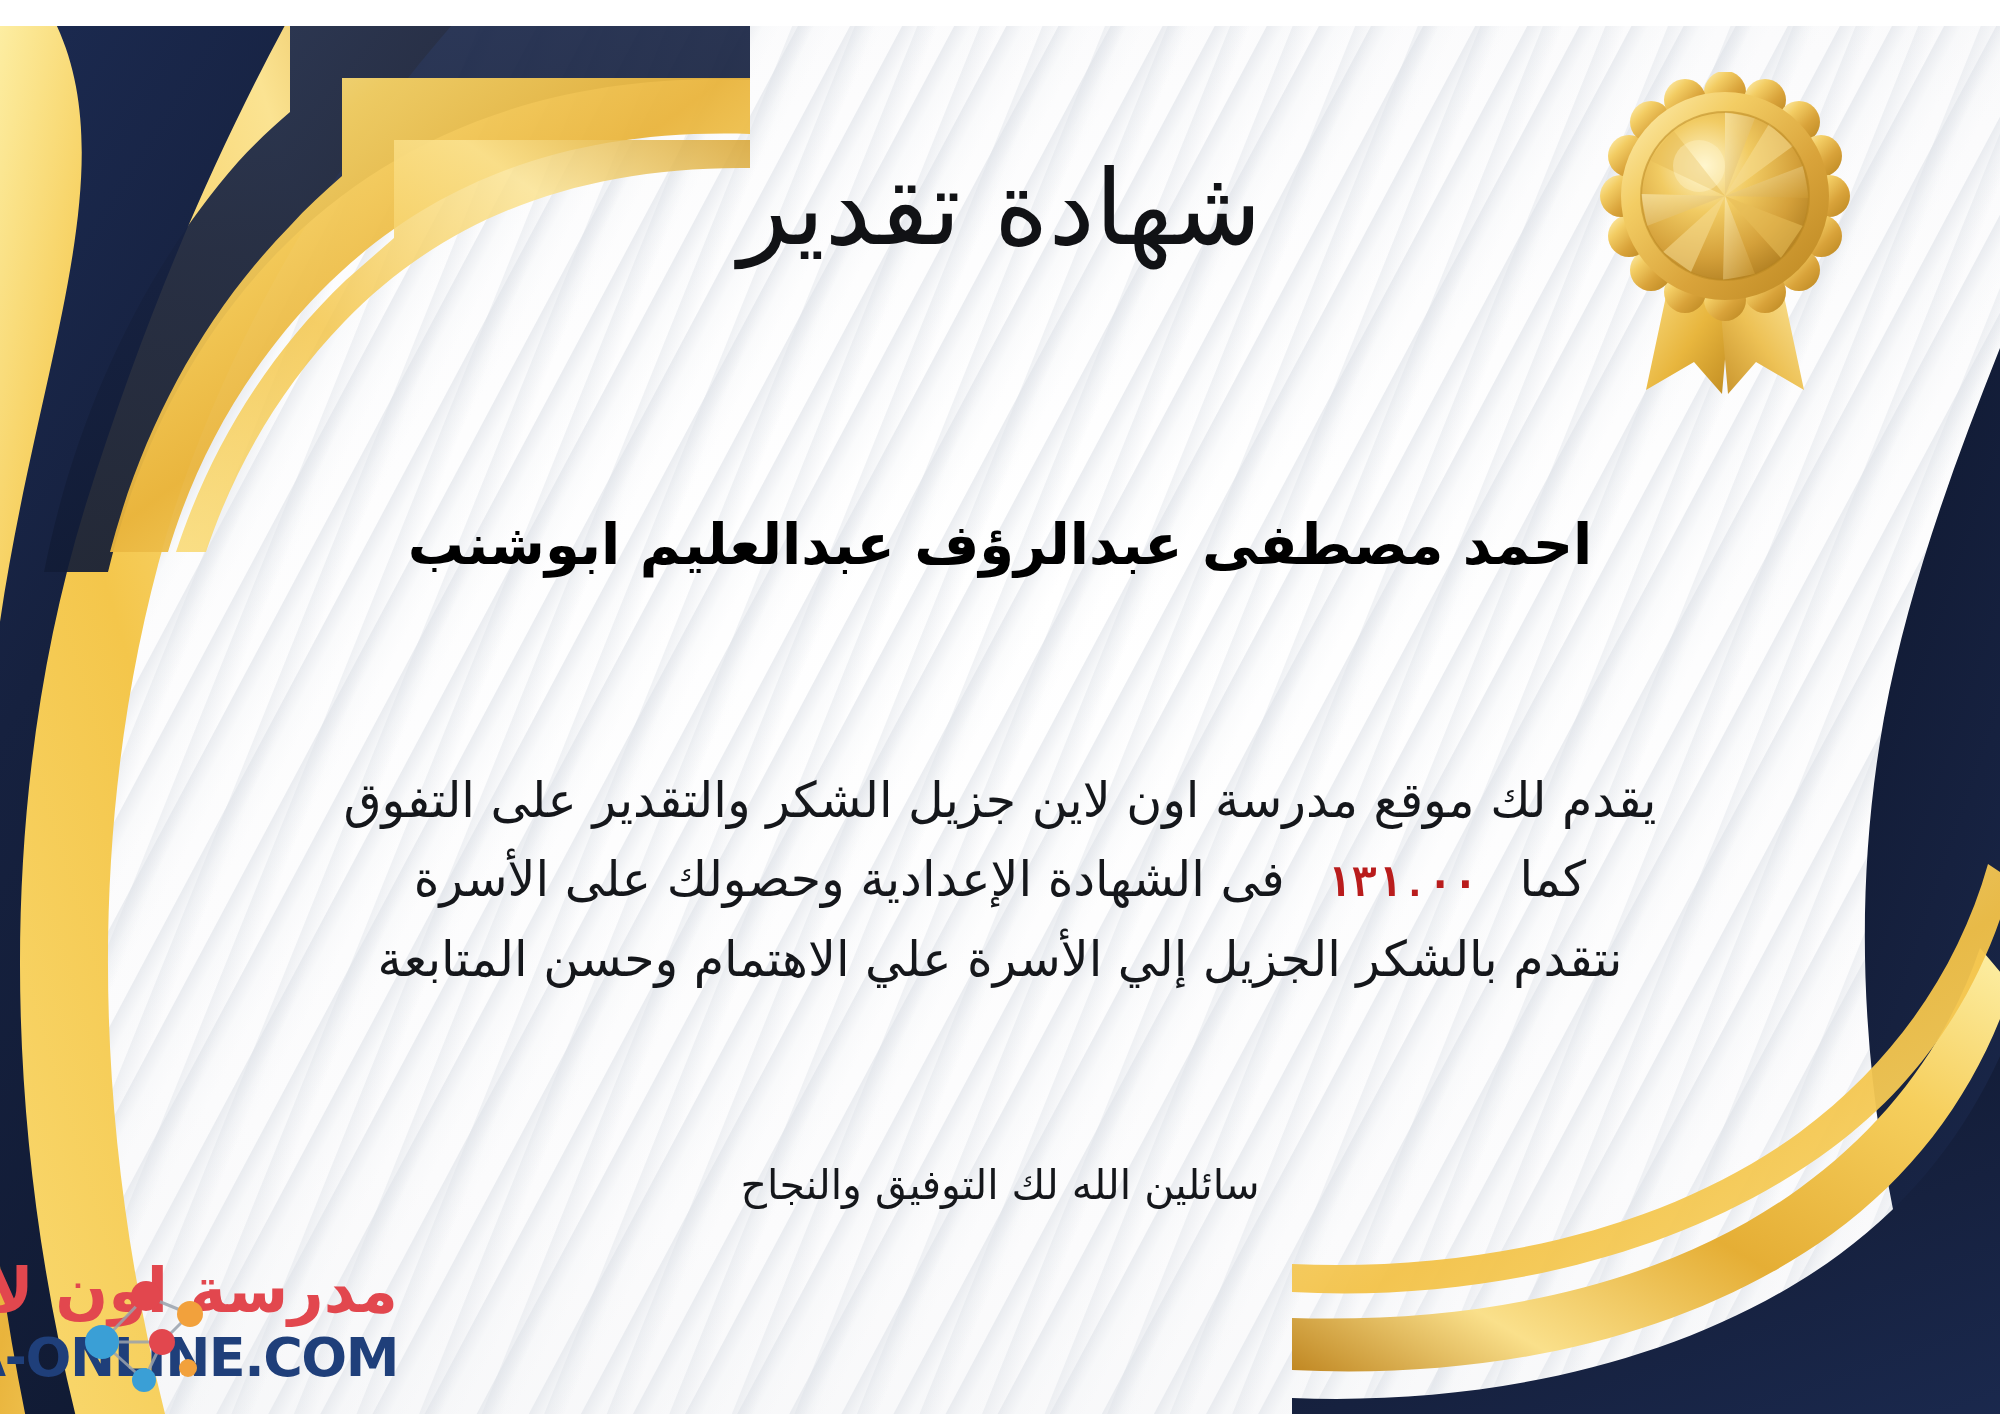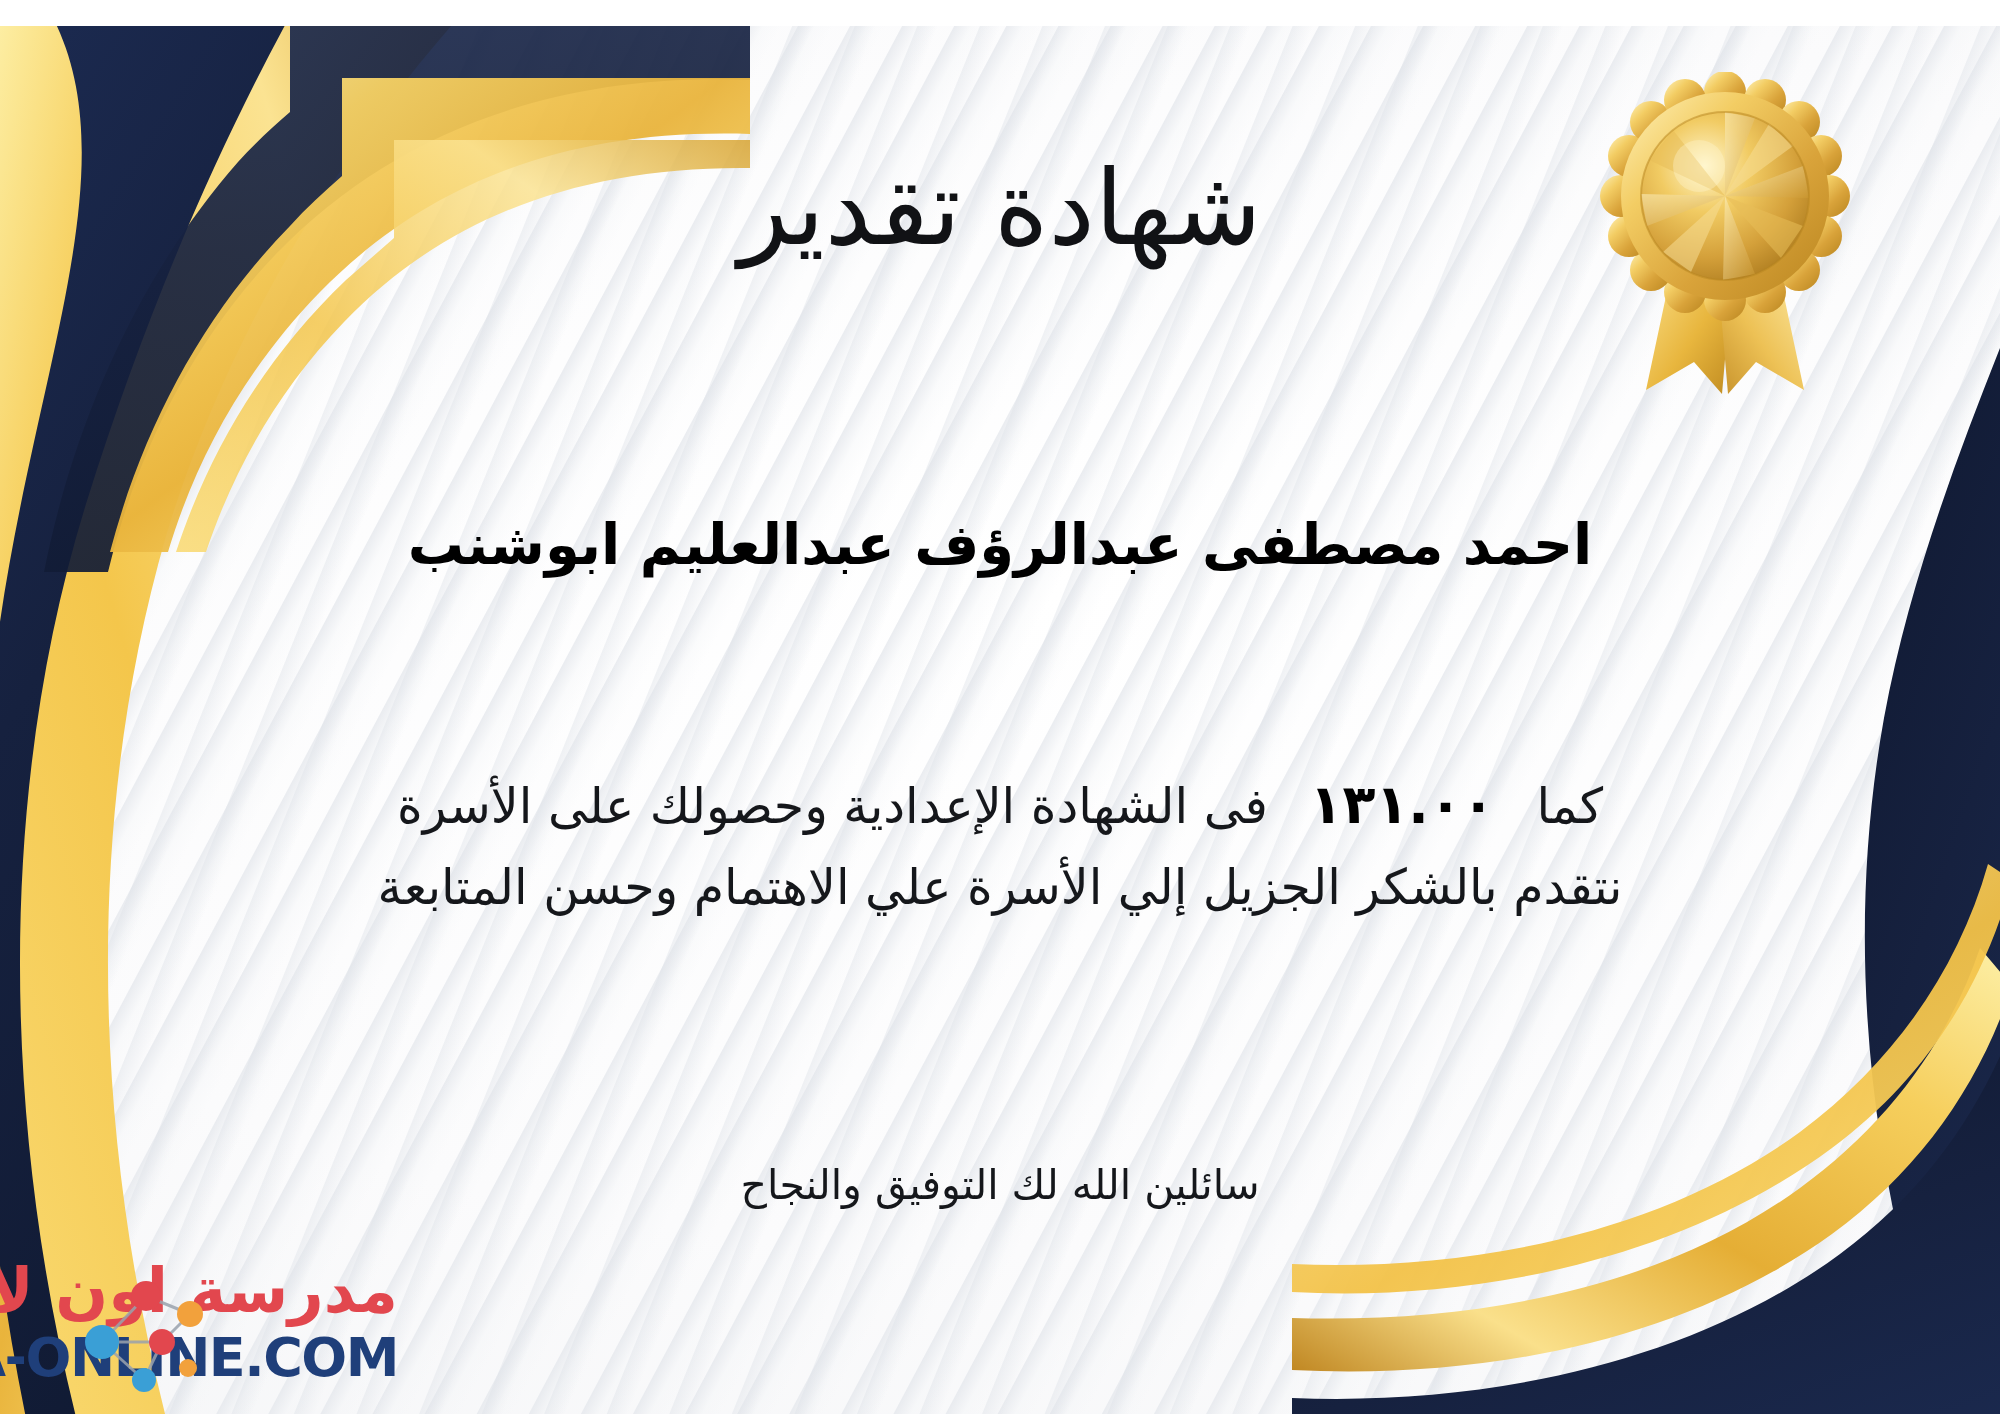--- a/index.html
+++ b/index.html
@@ -92,25 +92,26 @@
   .body-block{
     position:absolute;top:735px;left:170px;width:1660px;
     text-align:center;
     color:#15171b;
     font-size:49px;
     line-height:1.62;
     font-weight:400;
   }
   .body-line{display:block;white-space:nowrap;}
   .grade-value{
-    color:#000000;
+    color:#b91c1c;
     font-weight:700;
-    font-size:54px;
+    font-size:42px;
     padding:0 26px;
     letter-spacing:1px;
+    font-family:Liberation Mono, monospace;
   }
 
   .closing-line{
     position:absolute;top:1135px;left:0;width:2000px;
     text-align:center;
     color:#15171b;
     font-size:41px;
     font-weight:400;
     white-space:nowrap;
   }
@@ -319,20 +320,21 @@
     </svg>
   </div>
 
   <div class="content">
 
     <div class="cert-title">شهادة تقدير</div>
 
     <div class="recipient-name">احمد مصطفى عبدالرؤف عبدالعليم ابوشنب</div>
 
     <div class="body-block">
+      <span class="body-line">يقدم لك موقع مدرسة اون لاين جزيل الشكر  والتقدير على التفوق</span>
       <span class="body-line">
         <span>كما</span>
         <span class="grade-value">١٣١.٠٠</span>
         <span>فى الشهادة الإعدادية وحصولك على الأسرة</span>
       </span>
       <span class="body-line">نتقدم  بالشكر الجزيل إلي الأسرة علي الاهتمام وحسن المتابعة</span>
     </div>
 
     <div class="closing-line">سائلين الله لك التوفيق  والنجاح</div>
   </div>

